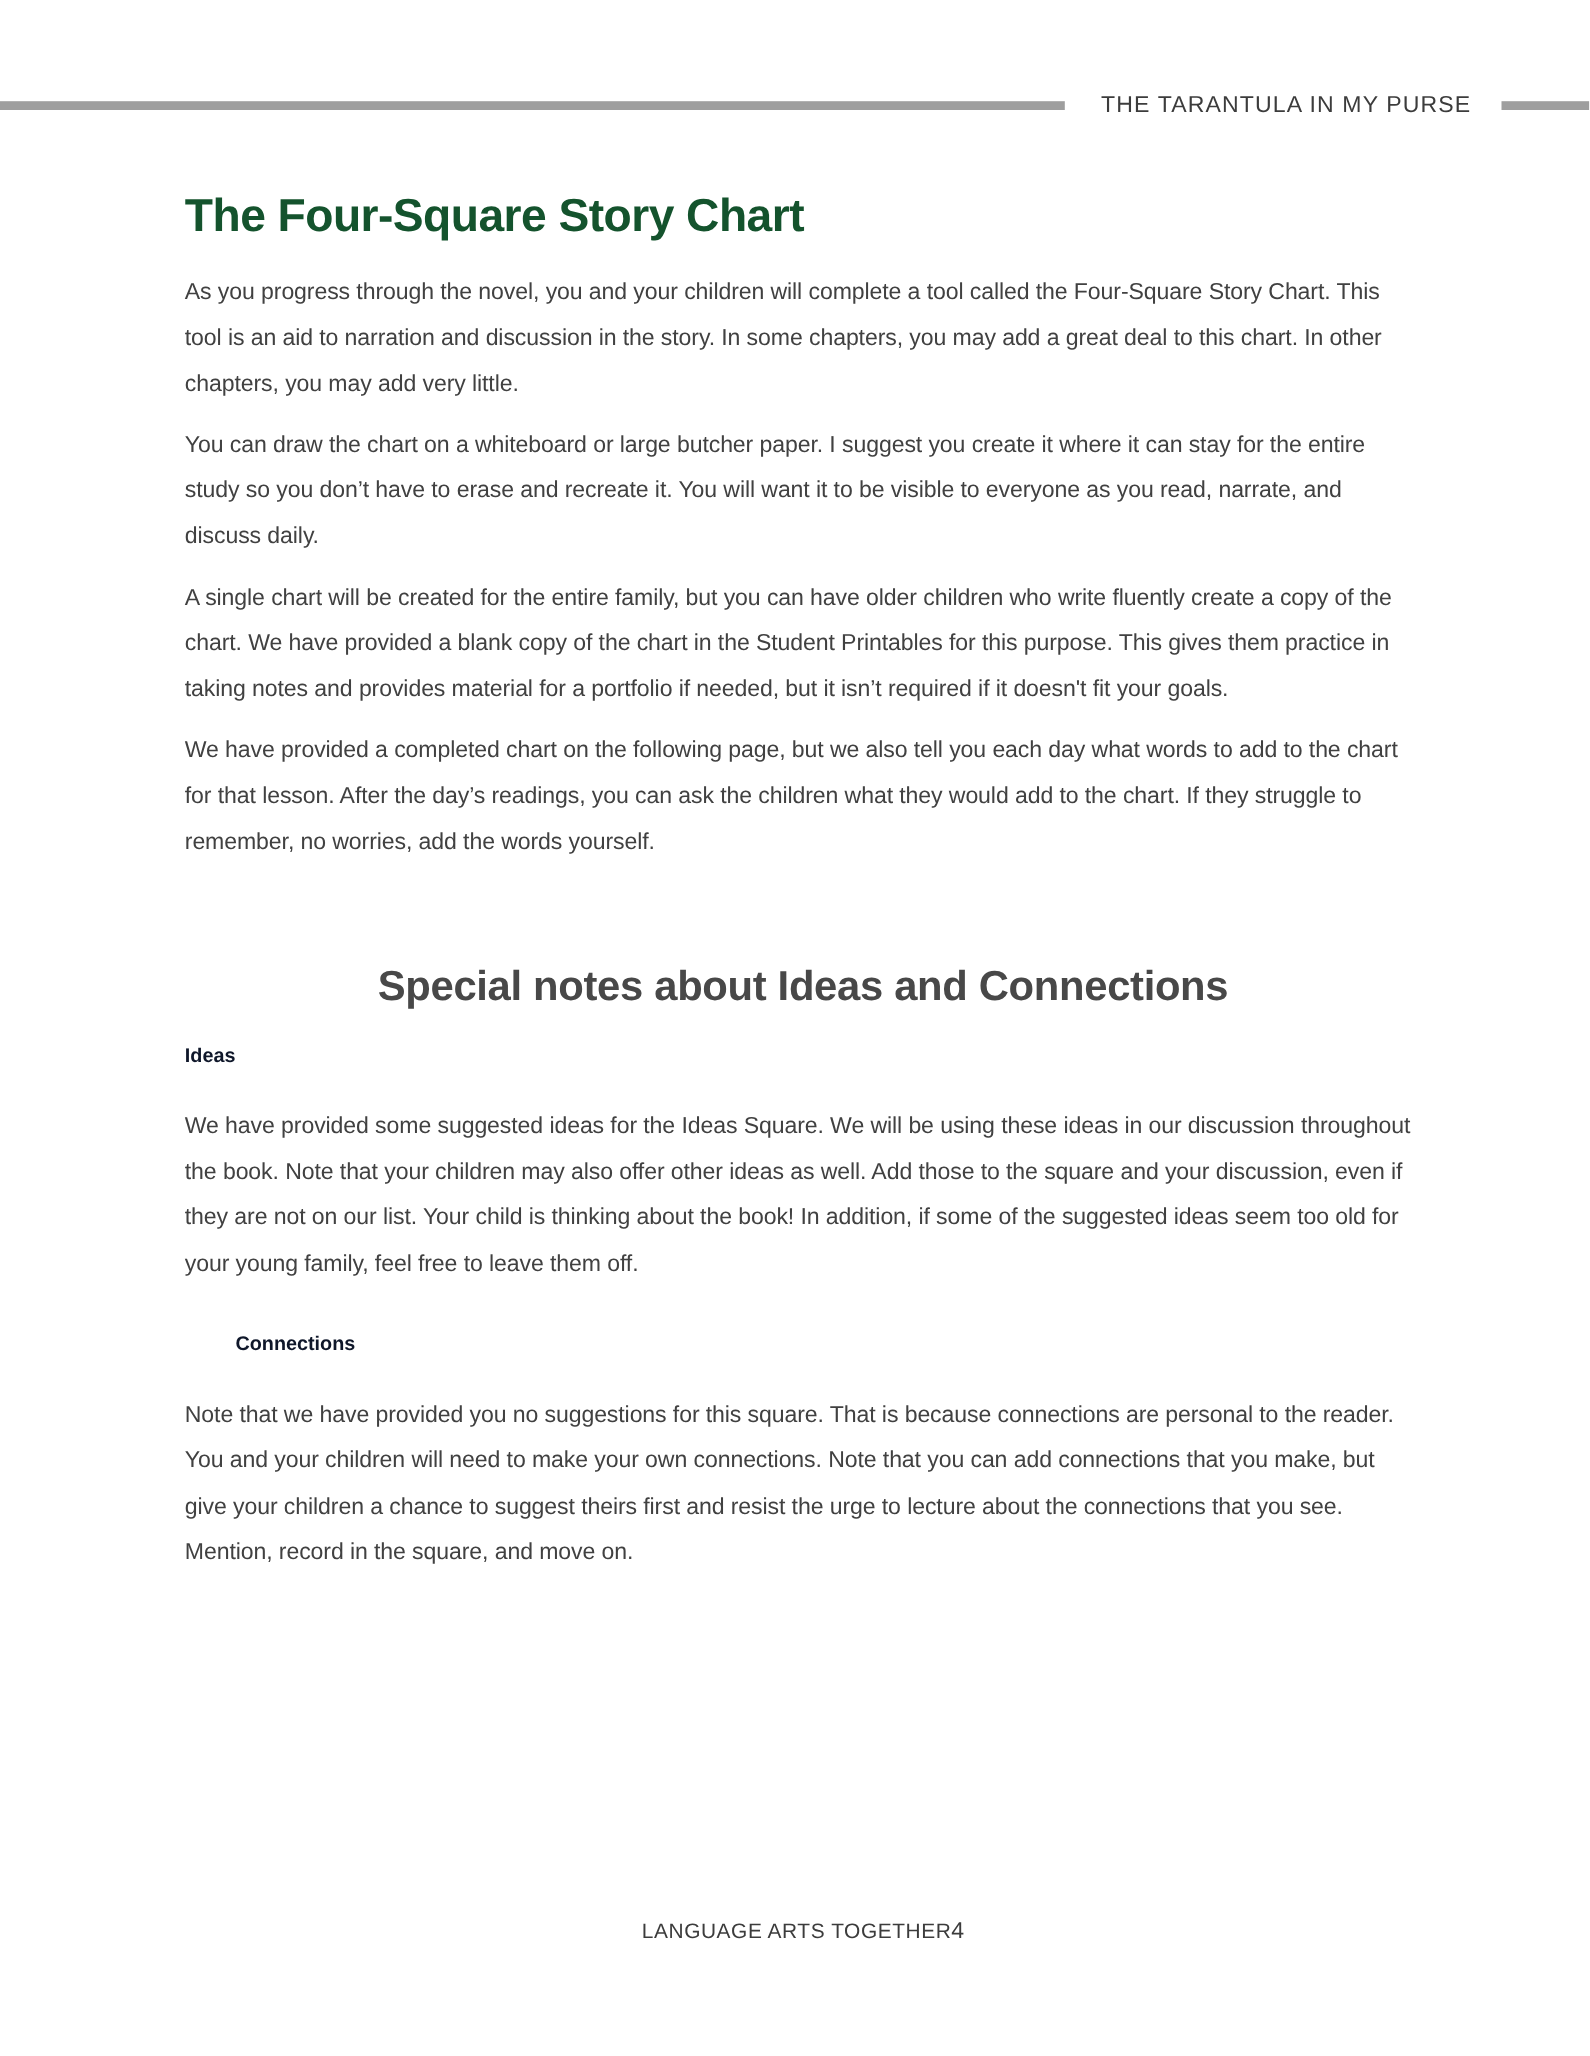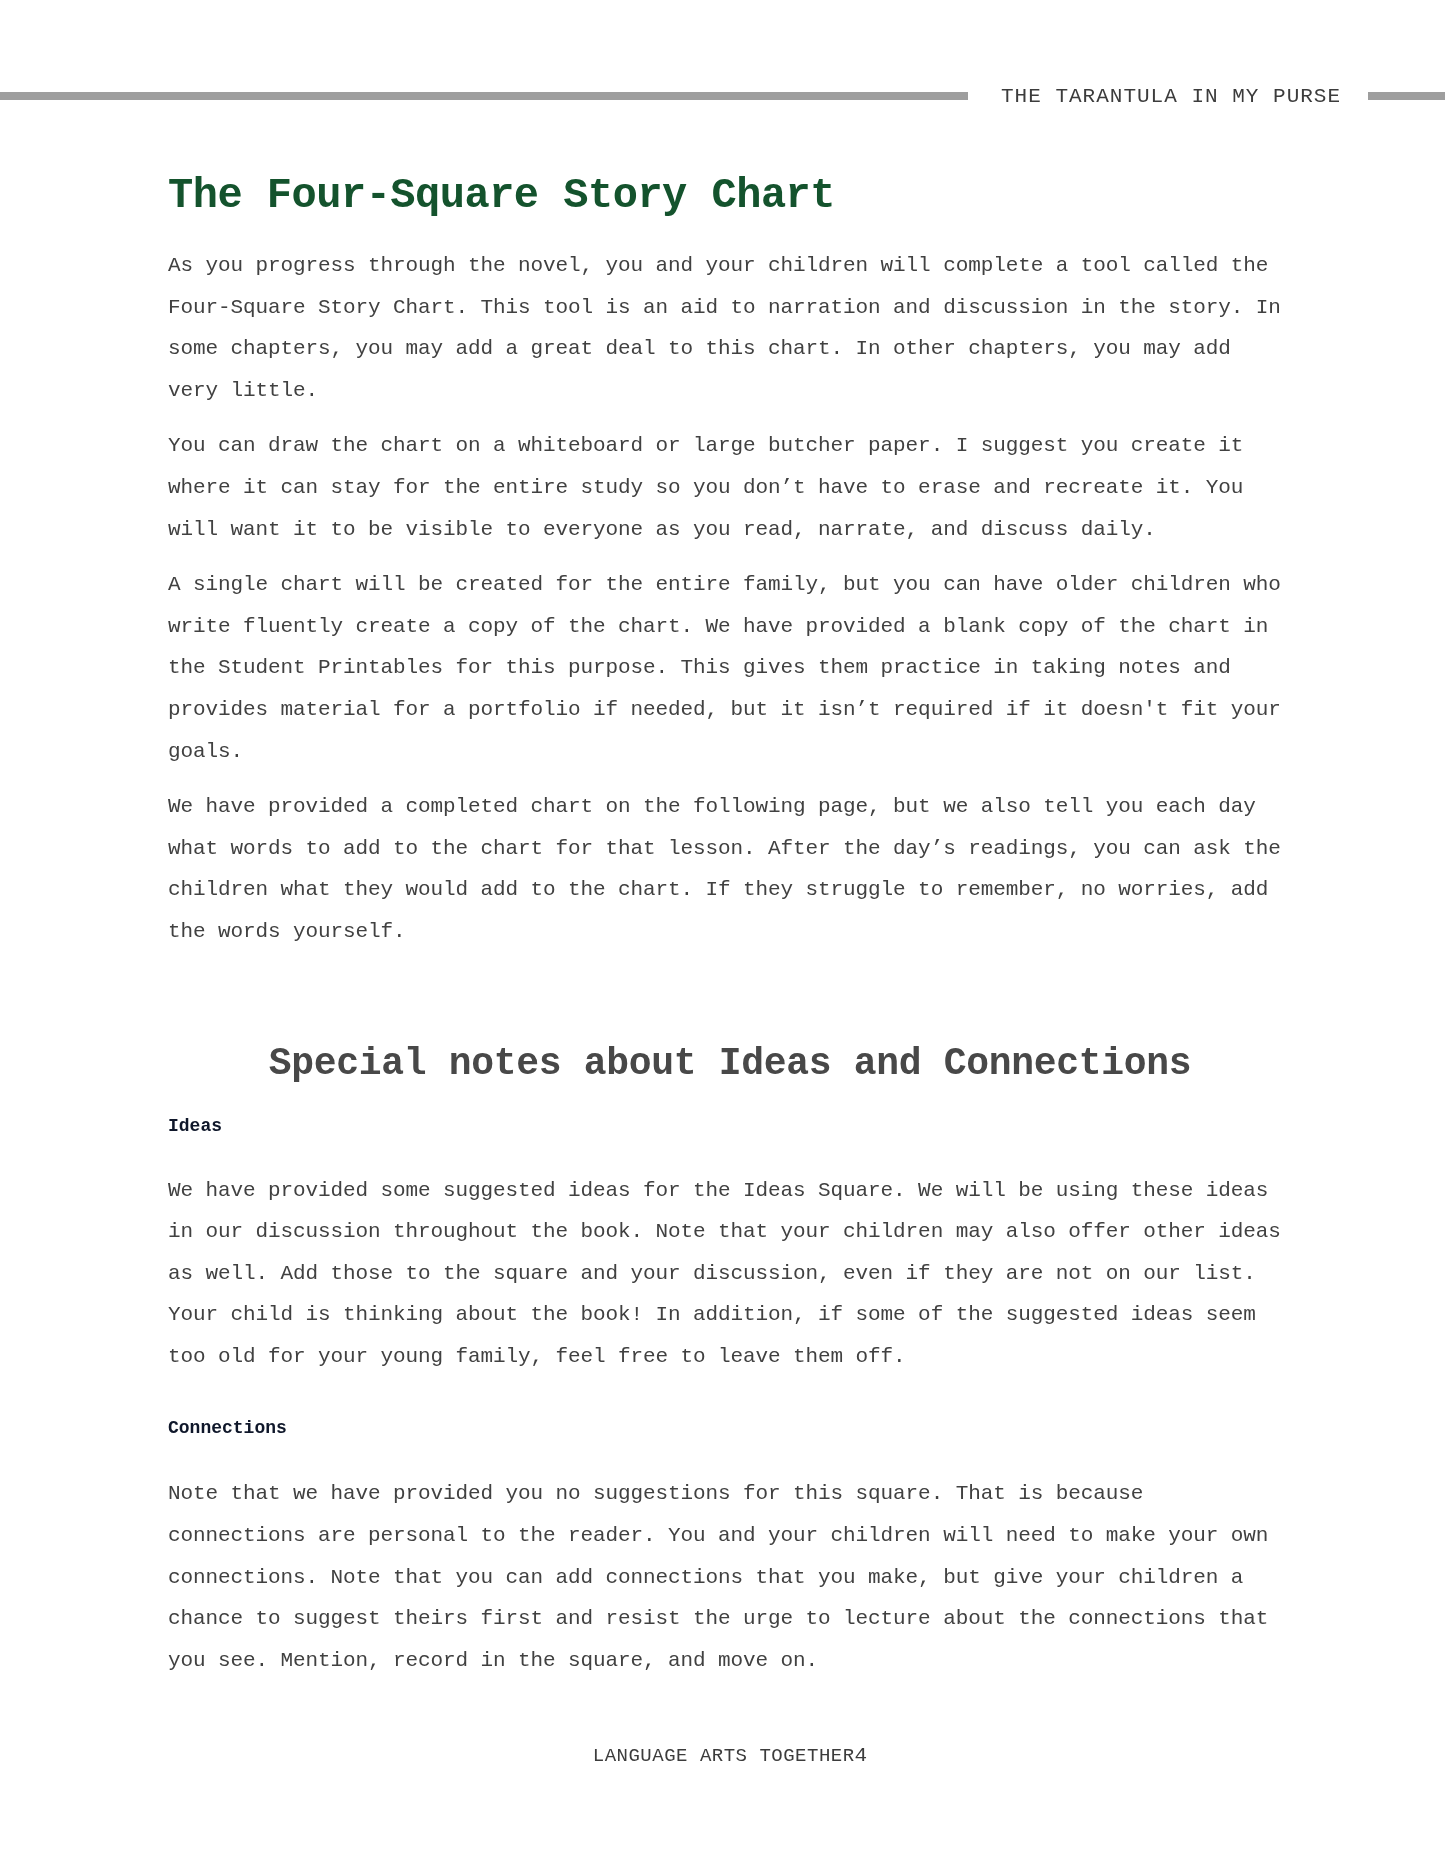--- a/index.html
+++ b/index.html
@@ -1,21 +1,21 @@
 <!DOCTYPE html>
 <html><head>
 <meta charset="utf-8">
 <style>
   html, body { margin: 0; padding: 0; background: #ffffff; }
   .page {
     position: relative;
     width: 1445px;
     height: 1869px;
     background: #ffffff;
-    font-family: Liberation Mono, monospace;
+    font-family: Liberation Sans, sans-serif;
     overflow: hidden;
   }
 
   
   .running-header {
     position: absolute;
     top: 82px;
     left: 0;
     right: 0;
     height: 28px;
@@ -66,21 +66,21 @@
   }
   h3.sub-heading {
     margin: 22px 0 0 0;
     font-size: 18px;
     line-height: 34px;
     font-weight: bold;
     color: #0f172a;
   }
   p.sub-body { margin-top: 27px; }
   p.sub-body-last { margin-top: 28px; }
-  h3.sub-heading-second { margin-top: 34px; }
+  h3.sub-heading-second { margin-top: 34px; margin-left: 46px; }
 
   
   .footer {
     position: absolute;
     left: 168px;
     right: 153px;
     top: 1744px;
     display: flex;
     justify-content: center;
     align-items: baseline;

